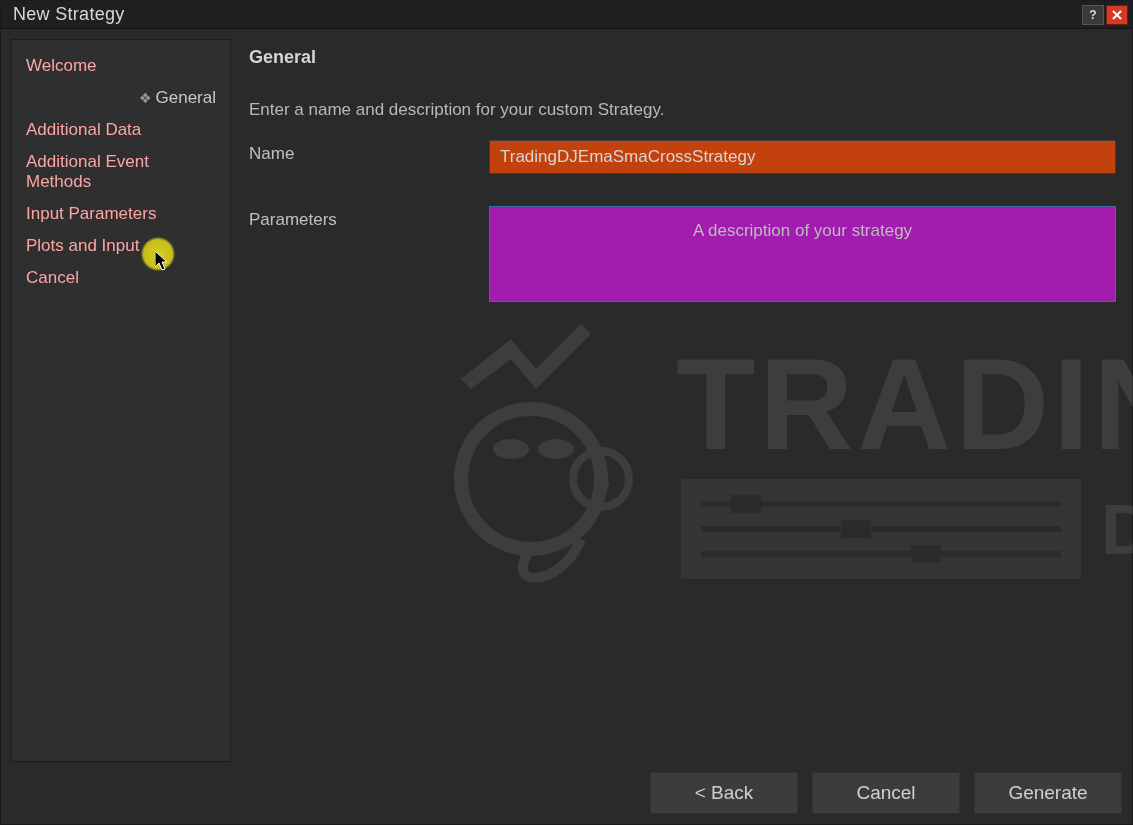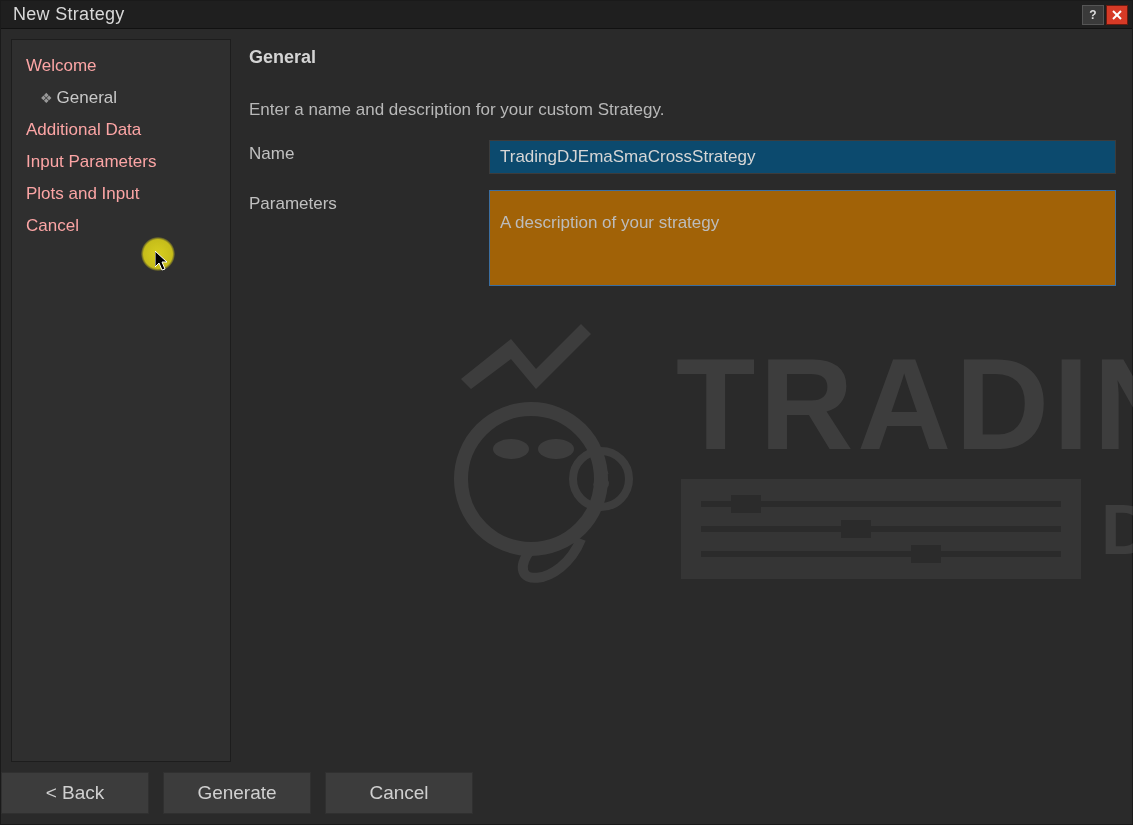--- a/index.html
+++ b/index.html
@@ -59,20 +59,21 @@
   }
   .sidebar-item {
     padding: 6px 14px;
     color: #fca5a5;
     cursor: pointer;
   }
   .sidebar-sub {
     padding: 6px 14px 6px 28px;
     color: #c8c8c8;
     cursor: pointer;
+    text-align: right;
   }
   .diamond { color:#999; font-size:14px; margin-right:4px; }
   .main {
     flex: 1;
     position: relative;
     padding: 8px 6px 0 8px;
   }
   .section-title {
     color: #d4d4d4;
     font-weight: bold;
@@ -81,54 +82,55 @@
   }
   .section-sub {
     color: #b8b8b8;
     font-size: 17px;
     margin-bottom: 20px;
     margin-top: 32px;
   }
   .form-row {
     display: flex;
     align-items: flex-start;
-    margin-bottom: 16px;
+    margin-bottom: 32px;
   }
   .form-label {
     width: 240px;
     color: #c0c0c0;
     font-size: 17px;
     padding-top: 4px;
   }
   .form-field { flex: 1; }
   .text-input {
     width: 100%;
-    background: #0c4a6e;
+    background: #c2410c;
     border: 1px solid #3c3c3c;
     color: #d6d6d6;
     font-size: 17px;
     padding: 6px 10px;
     outline: none;
   }
   .textarea {
     width: 100%;
     height: 96px;
-    background: #a16207;
+    background: #a21caf;
     border: 1px solid #3b6ea0;
     color: #d6d6d6;
     font-size: 17px;
-    padding: 22px 10px;
+    padding: 14px 10px;
     outline: none;
     resize: none;
     font-family: inherit;
+    text-align: center;
   }
   .textarea::placeholder, .text-input::placeholder { color: #bcbcbc; }
   .footer {
     display: flex;
-    justify-content: flex-start;
+    justify-content: flex-end;
     gap: 14px;
     padding: 0 10px 10px 0;
   }
   .btn {
     min-width: 148px;
     height: 42px;
     background: #3c3c3c;
     border: 1px solid #303030;
     color: #d0d0d0;
     font-size: 19px;
@@ -180,20 +182,21 @@
     </div>
   </div>
 
   <div class="body">
     <div class="sidebar">
       <div class="sidebar-item">Welcome</div>
       <div class="sidebar-sub">
         <span class="diamond">❖</span><span>General</span>
       </div>
       <div class="sidebar-item">Additional Data</div>
+      <div class="sidebar-item">Additional Event Methods</div>
       <div class="sidebar-item">Input Parameters</div>
       <div class="sidebar-item">Plots and Input</div>
       <div class="sidebar-item">Cancel</div>
     </div>
 
     <div class="main">
       <div class="section-title">General</div>
       <div class="section-sub">Enter a name and description for your custom Strategy.</div>
 
       <div class="form-row">
@@ -235,16 +238,16 @@
     </div>
 
     <div class="cursor-highlight"></div>
     <svg class="cursor-arrow" width="16" height="20" viewBox="0 0 16 20">
       <path d="M0 0 L0 16 L4 12 L7 19 L10 18 L7 11 L12 11 Z" fill="#000" stroke="#fff" stroke-width="1"></path>
     </svg>
   </div>
 
   <div class="footer">
     <div class="btn">&lt; Back</div>
+    <div class="btn">Cancel</div>
     <div class="btn">Generate</div>
-    <div class="btn">Cancel</div>
   </div>
 </div>
 
 </body></html>

